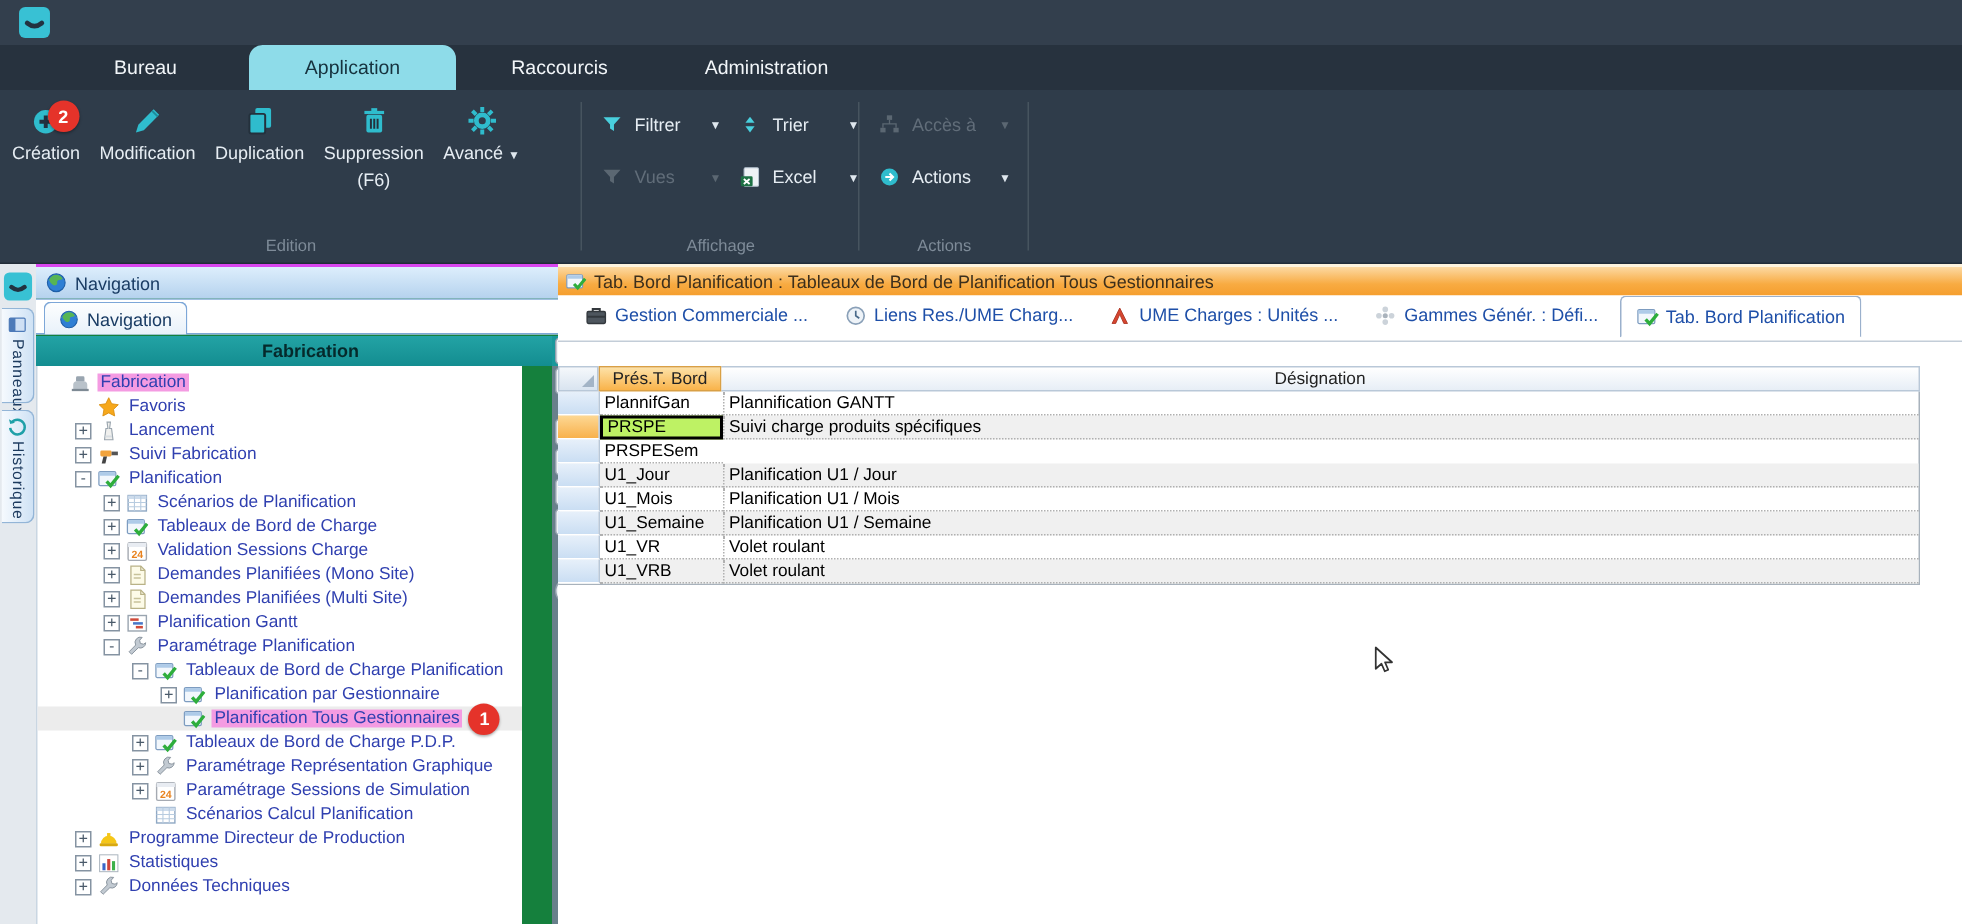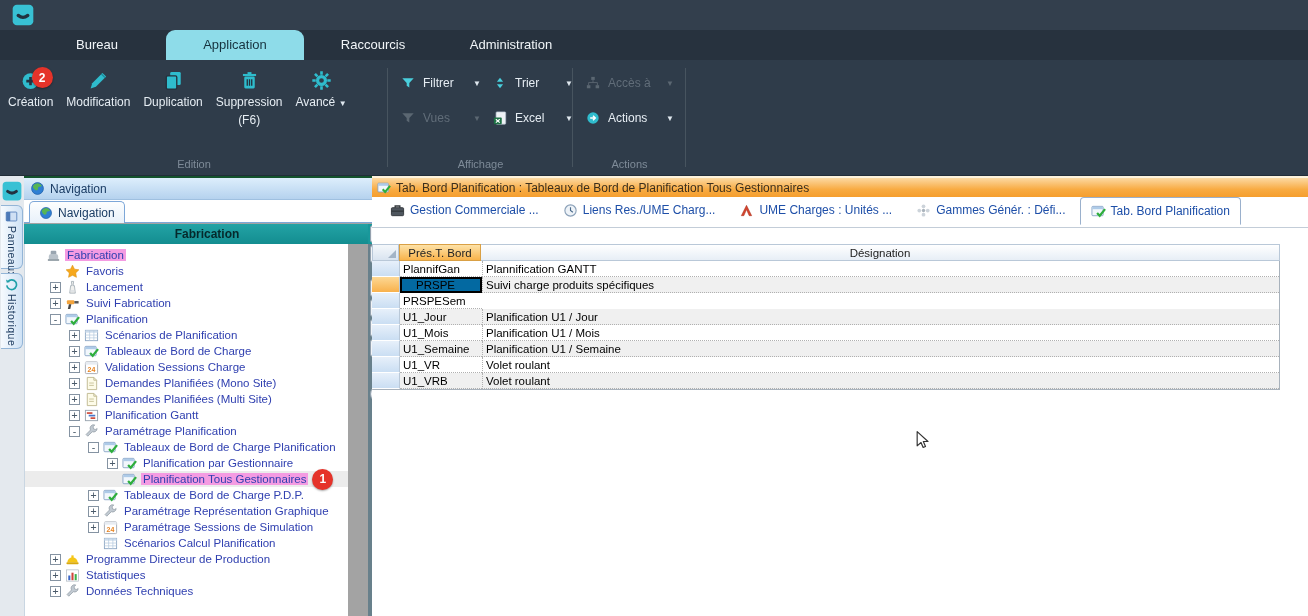--- a/index.html
+++ b/index.html
@@ -44,21 +44,21 @@
 
 .leftstrip{position:absolute;left:0;top:0;width:24px;height:100%;background:#e4e9ee}
 .striplogo{position:absolute;left:2px;top:5px;width:20px;height:20px;display:block}
 .vtab{position:absolute;left:1px;width:22px;background:linear-gradient(90deg,#f6fafe,#cfe2f5);border:1px solid #93b5d7;border-left:none;border-radius:0 6px 6px 0;display:flex;flex-direction:column;align-items:center;padding-top:4px;gap:3px;color:#1c3a5e;font-size:10.5px;cursor:default}
 .vtab .ic{width:13px;height:13px;flex:none}
 .vlabel{writing-mode:vertical-rl;letter-spacing:.5px}
 #vtab-panneaux{top:29px;height:64px}
 #vtab-historique{top:97px;height:76px}
 
 
-.nav{position:absolute;left:24px;top:0;width:366px;height:440px;background:#a3a3a3;border-top:2px solid #14532d}
+.nav{position:absolute;left:24px;top:0;width:366px;height:440px;background:#15803d;border-top:2px solid #d946ef}
 .navheader{height:22px;background:linear-gradient(#ddeefc,#b5d2ee);display:flex;align-items:center;padding:0 6px;gap:5px;color:#1a3c64;font-size:12px;border-bottom:1px solid #9fc0e0}
 .navheader .ic{width:15px;height:15px}
 .pinbtn{margin-left:auto;width:14px;height:14px}
 .navtabs{height:23px;background:#fff;border-bottom:1px solid #7da7d8;display:flex;align-items:flex-end;padding-left:5px}
 .navtab{display:flex;align-items:center;gap:5px;height:22px;padding:0 9px;border:1px solid #7da7d8;border-bottom:none;border-radius:5px 5px 0 0;background:linear-gradient(#fdfefe,#e8f1fa);font-size:12px;color:#1a3c64;margin-bottom:-1px}
 .navtab .ic{width:14px;height:14px}
 .treetitle{position:absolute;left:0;right:0;top:46px;height:20px;background:linear-gradient(#23a3a5,#138d90);color:#05292b;font-weight:bold;font-size:12px;text-align:center;line-height:20px}
 .tree{position:absolute;left:0;top:66px;bottom:0;width:324px;background:#fff;overflow:hidden;padding-top:3px;border-left:1px solid #c9d6e2}
 .side-toolbar{position:absolute;right:0;top:46px;bottom:0;width:22px;background:linear-gradient(180deg,#19989b 0,#19989b 20px,#68808b 20px);display:flex;flex-direction:column;align-items:center}
 .tbtn{width:18px;height:18px;background:#f1f4f7;border:1px solid #94a1ae;border-radius:3px;display:flex;align-items:center;justify-content:center;margin-top:2px;cursor:default}
@@ -95,21 +95,21 @@
 .hc.corner{background:linear-gradient(#f5f8fb,#d9e4f0);position:relative}
 .hc.corner::after{content:"";position:absolute;right:2px;bottom:2px;border-left:8px solid transparent;border-bottom:8px solid #a3b4c6}
 .hc.code{background:linear-gradient(#fde2a8,#f9b34a);border-color:#d9a045}
 .hc.desig{background:linear-gradient(#ffffff,#e7eef6);border-left:none}
 .gbody{border-right:1px solid #a8b2bc;border-bottom:1px solid #a8b2bc;border-left:1px solid #c4cdd6}
 .gbody .grow:nth-child(even){background:#f0f0f0}
 .rc{background:linear-gradient(#e7f0fa,#cadef3);border-right:1px solid #b9c8d8;border-bottom:1px solid #fff;margin-left:-1px}
 .grow.sel .rc{background:linear-gradient(#fdd894,#f8b14c)}
 .cell{font-size:11.5px;color:#000;display:flex;align-items:center;padding:0 3px;border-bottom:1px dotted #b0b0b0;overflow:hidden;white-space:nowrap}
 .cell.desig{border-left:1px dotted #b0b0b0}
-.cell.code.focus{border:2px solid #000;background:#0369a1;padding:0 14px}
+.cell.code.focus{border:2px solid #000;background:#bef264;padding:0 3px}
 
 
 #cursor{position:absolute;left:913px;top:430px;width:20px;height:20px;z-index:99;pointer-events:none}
 .ic svg{display:block;width:100%;height:100%}
 </style>
 </head>
 <body>
 
 <div id="screen">
 

